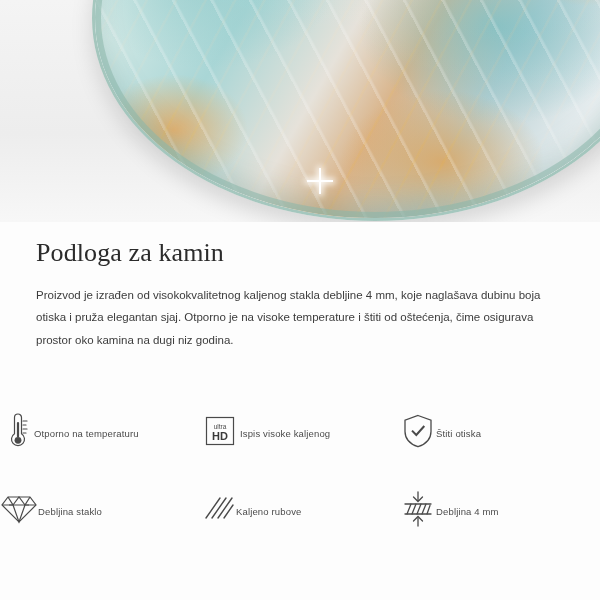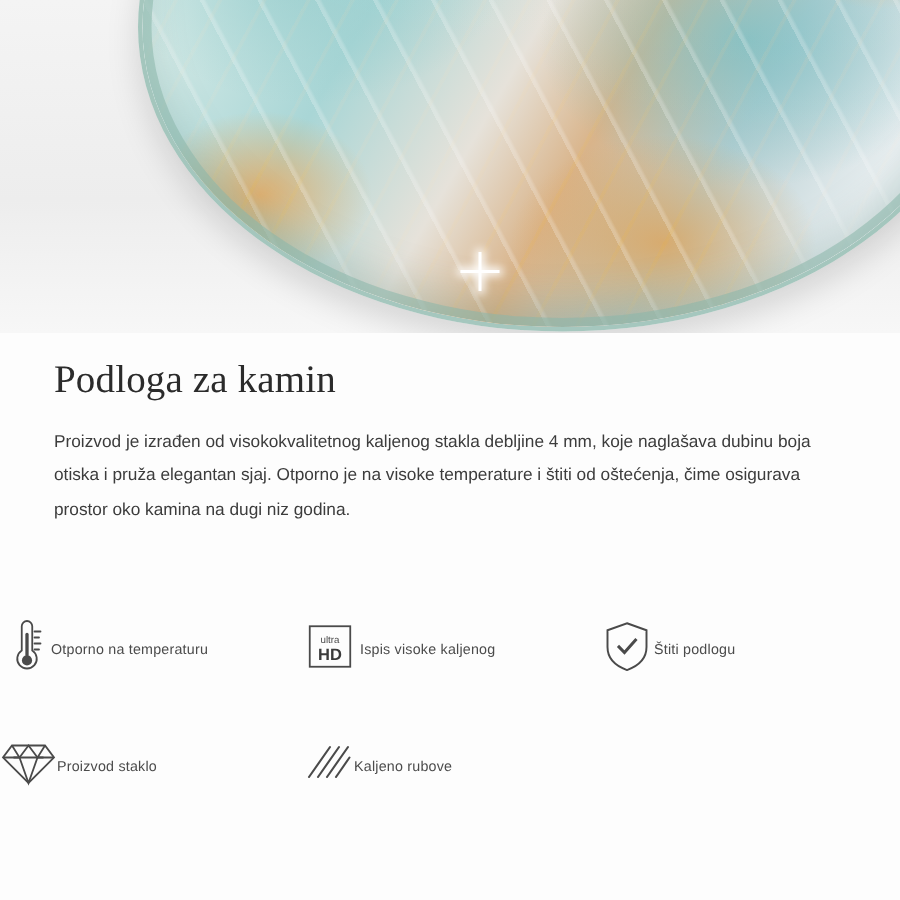--- a/index.html
+++ b/index.html
@@ -203,44 +203,58 @@
       <div class="feature-label">Ispis visoke kaljenog</div>
     </div>
 
     <div class="feature">
       <div class="feature-icon">
         <svg width="36" height="38" viewBox="0 0 36 38" fill="none" stroke="#4a4a4a" stroke-width="1.3">
           <path d="M18 3.5 L31 8.2 v11.2 c0 8.2 -6.2 12.9 -13 15.3 C11.2 32.3 5 27.6 5 19.4 V8.2 z"></path>
           <path d="M12 18.6 l4.3 4.4 L24.3 14" stroke-width="2"></path>
         </svg>
       </div>
-      <div class="feature-label">Štiti podlogu</div>
+      <div class="feature-label">Štiti otiska</div>
     </div>
 
     <div class="feature">
       <div class="feature-icon">
         <svg width="38" height="34" viewBox="0 0 38 34" fill="none" stroke="#4a4a4a" stroke-width="1.2">
           <path d="M8 5 h22 l6 8 -17 17 -17 -17 z"></path>
           <path d="M2 13 h34"></path>
           <path d="M8 5 l5 8 -4 0"></path>
           <path d="M30 5 l-5 8 4 0"></path>
           <path d="M13 13 l6 17 6 -17"></path>
           <path d="M13 13 l6 -8 6 8"></path>
         </svg>
       </div>
-      <div class="feature-label">Proizvod staklo</div>
+      <div class="feature-label">Debljina staklo</div>
     </div>
 
     <div class="feature">
       <div class="feature-icon">
         <svg width="36" height="34" viewBox="0 0 36 34" fill="none" stroke="#4a4a4a" stroke-width="1.4" stroke-linecap="round">
           <path d="M6 26 L20 6"></path>
           <path d="M12 26 L26 6"></path>
           <path d="M18 26 L32 6"></path>
           <path d="M24 26 L33 13"></path>
         </svg>
       </div>
       <div class="feature-label">Kaljeno rubove</div>
     </div>
 
+    <div class="feature">
+      <div class="feature-icon">
+        <svg width="36" height="38" viewBox="0 0 36 38" fill="none" stroke="#4a4a4a" stroke-width="1.3" stroke-linecap="round">
+          <path d="M18 2 v8"></path>
+          <path d="M13.5 7 L18 11.5 L22.5 7"></path>
+          <path d="M5 14 h26"></path>
+          <path d="M5 24 h26"></path>
+          <path d="M7 24 L11 14 M12 24 L16 14 M17 24 L21 14 M22 24 L26 14 M27 24 L30 15.5"></path>
+          <path d="M18 36 v-8"></path>
+          <path d="M13.5 31 L18 26.5 L22.5 31"></path>
+        </svg>
+      </div>
+      <div class="feature-label">Debljina 4 mm</div>
+    </div>
 
   </div>
 </div>
 
 </body></html>

